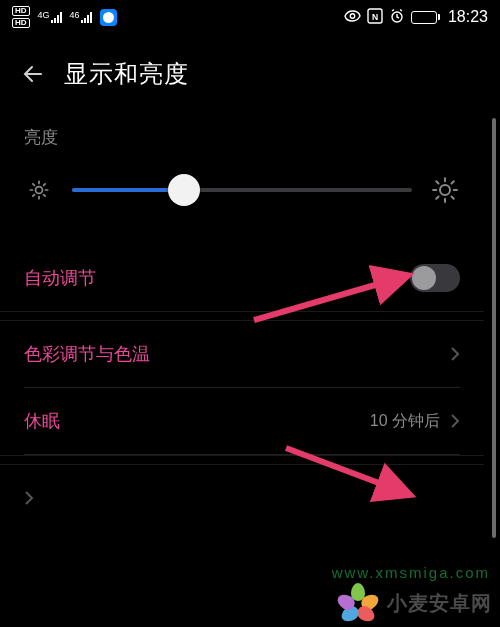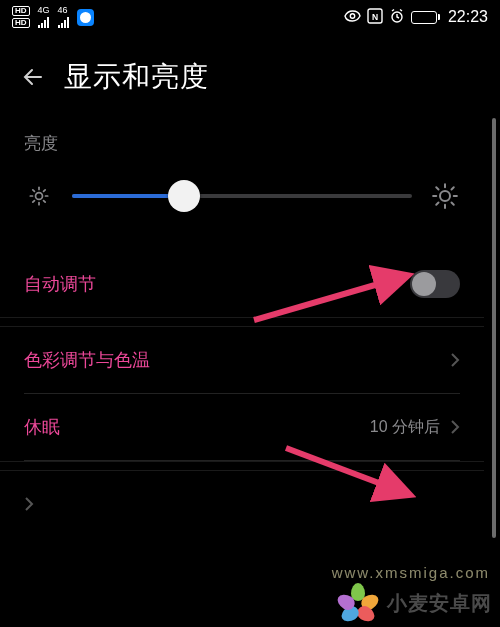--- a/index.html
+++ b/index.html
@@ -3,35 +3,35 @@
 <meta charset="utf-8">
 <style>
   * { margin: 0; padding: 0; box-sizing: border-box; font-family: -apple-system, "Helvetica Neue", Arial, sans-serif; }
   body { width: 500px; height: 627px; background: #000; color: #fff; position: relative; overflow: hidden; }
 
   .status-bar { height: 34px; display: flex; justify-content: space-between; align-items: center; padding: 0 12px; font-size: 13px; }
   .status-left, .status-right { display: flex; align-items: center; gap: 6px; }
   .status-left { gap: 8px; }
   .hd-stack { display: flex; flex-direction: column; gap: 2px; line-height: 1; }
   .hd-badge { font-size: 8px; border: 1px solid #fff; border-radius: 2px; padding: 0 2px; font-weight: 600; }
-  .sig-col { display: flex; align-items: flex-start; gap: 1px; font-size: 9px; line-height: 1; flex-direction: column; }
+  .sig-col { display: flex; align-items: flex-start; gap: 1px; font-size: 9px; line-height: 1; }
   .bars { display: inline-flex; align-items: flex-end; gap: 1px; height: 11px; margin-top: 1px; }
   .bars span { width: 2px; background: #fff; display: inline-block; }
   .bars span:nth-child(1){height:3px;} .bars span:nth-child(2){height:5px;}
   .bars span:nth-child(3){height:8px;} .bars span:nth-child(4){height:11px;}
   .app-box { width: 17px; height: 17px; border-radius: 4px; background: #0a84ff; display:flex; align-items:center; justify-content:center; }
   .qq-circle { width:11px; height:11px; border-radius:50%; background:#fff; }
   .battery { display:inline-flex; align-items:center; }
   .battery-body { width: 26px; height: 13px; border:1.5px solid #fff; border-radius:3px; position:relative; padding:1.5px; }
   .battery-fill { height:100%; width:80%; background:#fff; border-radius:1px; }
   .battery-tip { width:2px; height:6px; background:#fff; margin-left:1px; border-radius:0 1px 1px 0; }
 
   .title-row { display:flex; align-items:center; gap:18px; padding: 24px 20px 36px 20px; }
   .back-arrow { width:26px; height:26px; display:flex; align-items:center; justify-content:center; }
-  .title-text { font-size: 28px; font-weight: 400; letter-spacing: 1px; }
+  .title-text { font-size: 24px; font-weight: 400; letter-spacing: 1px; }
 
   .content { padding: 0 40px 0 24px; position: relative; }
   .scrollbar { position:absolute; right:4px; top:118px; width:4px; height:420px; background:#6b6b6b; border-radius:2px; }
 
   .section-label { color:#8a8a8d; font-size:17px; margin-bottom: 26px; }
 
   .slider-row { display:flex; align-items:center; gap:18px; margin-bottom: 40px; }
   .sun-icon-wrap { width:30px; height:30px; display:flex; align-items:center; justify-content:center; color:#8a8a8d; }
   .slider-track { flex:1; height:4px; background:#3a3a3c; border-radius:2px; position:relative; }
   .slider-fill { position:absolute; left:0; top:0; bottom:0; background:#2b6bd6; border-radius:2px; width:33%; }
@@ -55,21 +55,21 @@
   .annot-arrow { position:absolute; pointer-events:none; }
   .wm-bottom { position:absolute; bottom:4px; right:8px; display:flex; align-items:center; gap:6px; }
   .wm-logo { width:48px; height:40px; position:relative; }
   .petal { position:absolute; width:14px; height:18px; border-radius:50% 50% 50% 50% / 60% 60% 40% 40%; }
   .p1{background:#7fc64b;left:18px;top:0;}
   .p2{background:#f0a63a;left:30px;top:10px;transform:rotate(60deg);}
   .p3{background:#eb5c5c;left:26px;top:22px;transform:rotate(120deg);}
   .p4{background:#4fa7e0;left:10px;top:22px;transform:rotate(-120deg);}
   .p5{background:#b46fd1;left:6px;top:10px;transform:rotate(-60deg);}
   .wm-text { color:#4a4a4a; font-weight:700; font-size:20px; letter-spacing:1px; }
-  .wm-url { position:absolute; bottom:46px; right:10px; color:#fef9c3; opacity:.55; font-size:15px; letter-spacing:2px; }
+  .wm-url { position:absolute; bottom:46px; right:10px; color:#22c55e; opacity:.55; font-size:15px; letter-spacing:2px; }
 </style>
 </head>
 <body>
 
 <div class="status-bar">
   <div class="status-left">
     <div class="hd-stack">
       <span class="hd-badge">HD</span>
       <span class="hd-badge">HD</span>
     </div>
@@ -112,21 +112,21 @@
       <svg width="16" height="16" viewBox="0 0 16 16" fill="none" stroke="#fff" stroke-width="1.4">
           <circle cx="8" cy="9" r="5"></circle>
           <path d="M8 6v3l2 1"></path>
           <path d="M3 3l2-1.5M13 3l-2-1.5"></path>
         </svg>
     </span>
     <span class="battery">
       <span class="battery-body"><span class="battery-fill"></span></span>
       <span class="battery-tip"></span>
     </span>
-    <span style="font-size:16px; margin-left:2px;">22:23</span>
+    <span style="font-size:16px; margin-left:2px;">18:23</span>
   </div>
 </div>
 
 <div class="title-row">
   <span class="back-arrow">
     <svg width="24" height="24" viewBox="0 0 24 24" fill="none" stroke="#d0d0d0" stroke-width="2" stroke-linecap="round">
         <path d="M20 12H5"></path>
         <path d="M11 5l-7 7 7 7"></path>
       </svg>
   </span>

